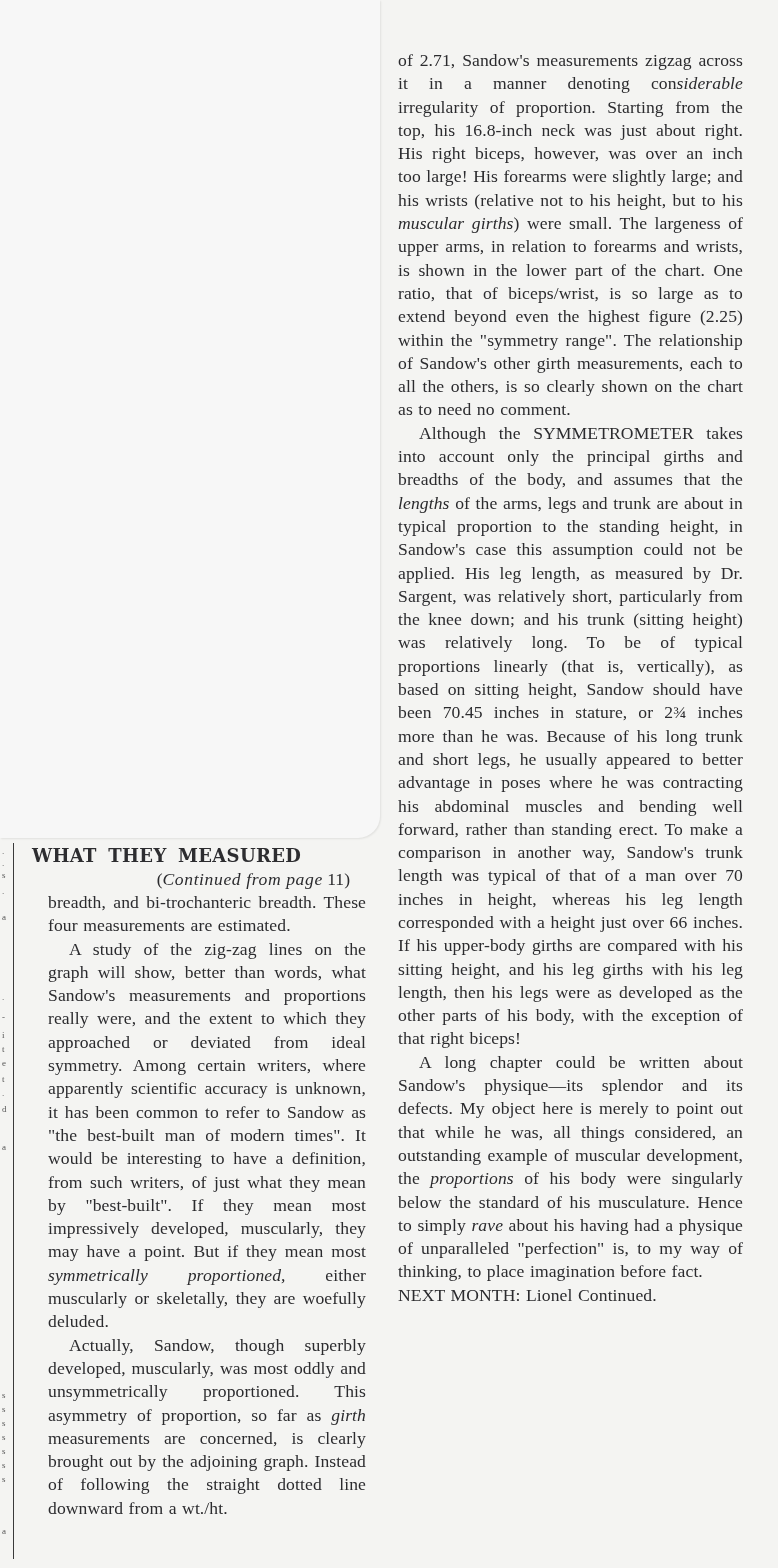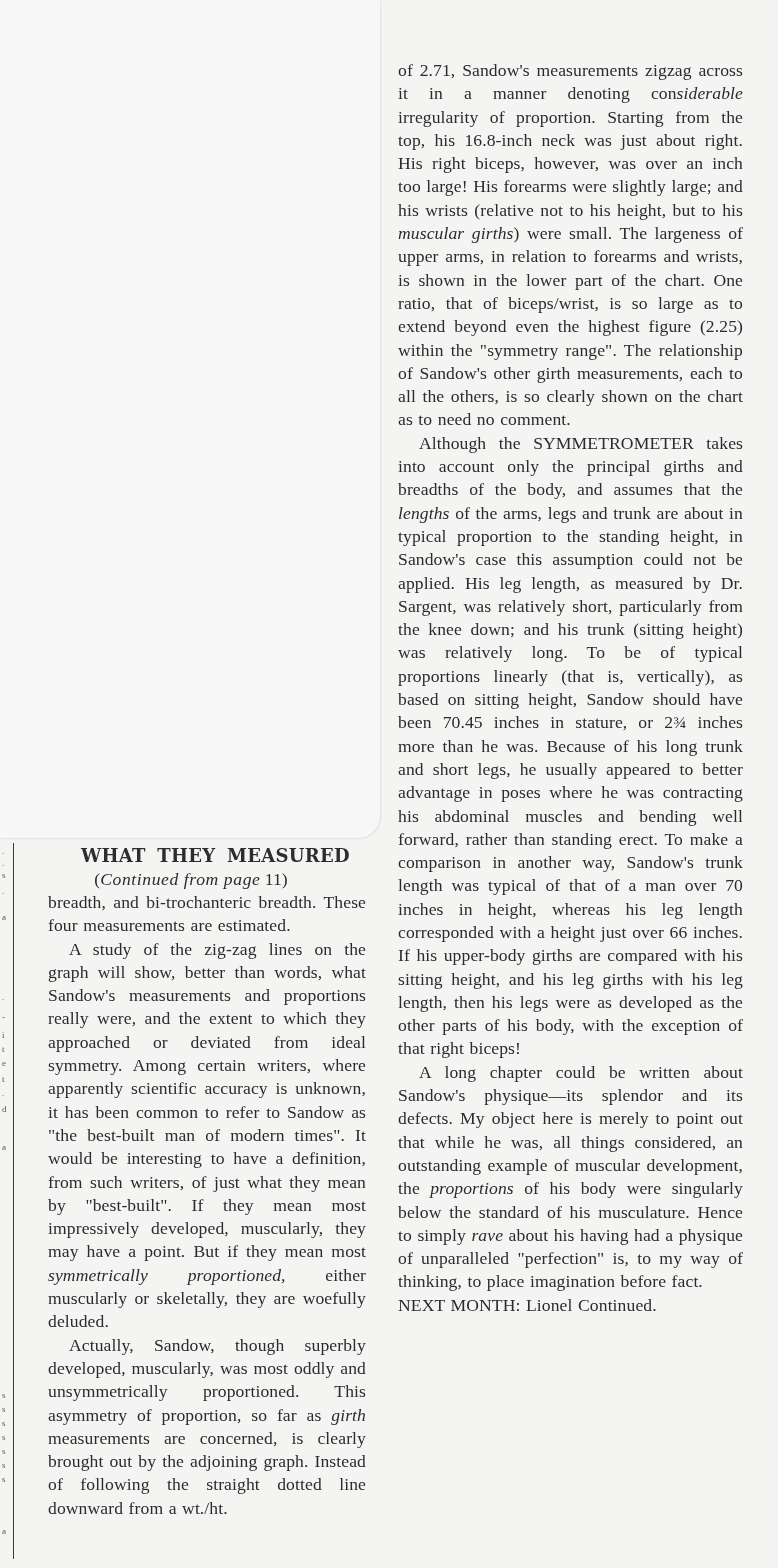--- a/index.html
+++ b/index.html
@@ -63,43 +63,43 @@
       text-indent: 21px;
     }
     .col-left {
       left: 32px;
       top: 874px;
       width: 318px;
       margin-left: 16px;
     }
     .col-right {
       left: 398px;
-      top: 59px;
+      top: 49px;
       width: 345px;
     }
     .heading {
       position: absolute;
       left: 32px;
       top: 844px;
       width: 318px;
-      text-align: right;
+      text-align: left;
       font-family: "DejaVu Serif", "Liberation Serif", serif;
       font-weight: bold;
       font-size: 18px;
       line-height: 24px;
       letter-spacing: 0.3px;
       word-spacing: 5px;
       color: #2d2d30;
     }
     .subheading {
       position: absolute;
       left: 32px;
       top: 868px;
       width: 318px;
-      text-align: center;
+      text-align: right;
       font-size: 17.6px;
       line-height: 23px;
     }
     .subheading em { letter-spacing: 0.6px; }
     .col-left.text {
       top: 891px;
     }
     em { font-style: italic; }
     .next-month { text-align: justify; }
   </style>

